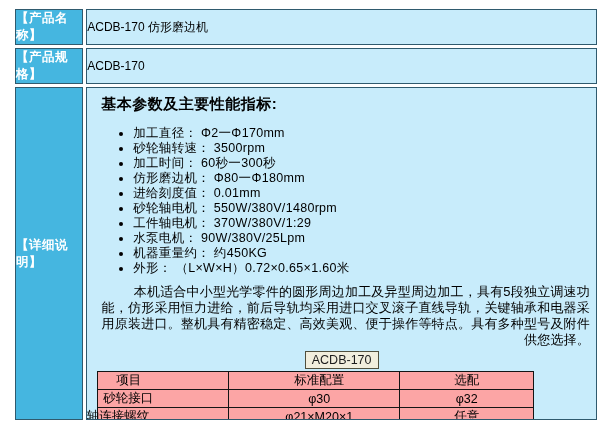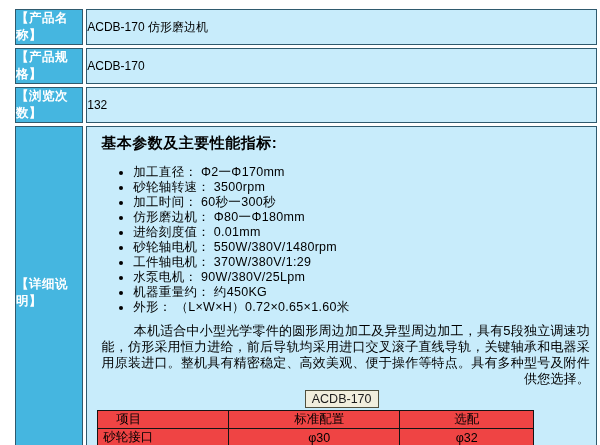--- a/index.html
+++ b/index.html
@@ -79,21 +79,21 @@
     color:#1c1c1c;
   }
   table.spec {
     margin:2px 0 0 10px;
     border-collapse:collapse;
     table-layout:fixed;
     width:436px;
   }
   table.spec td, table.spec th {
     border:1px solid #141414;
-    background:#ef4444;
+    background:#fca5a5;
     font-size:12.5px;
     font-weight:normal;
     height:15px;
     padding:0;
     text-align:center;
     white-space:nowrap;
     overflow:visible;
   }
   table.spec .c0 { width:131px; text-align:left; }
   table.spec .c1 { width:171px;padding-left:10px; }
@@ -107,24 +107,20 @@
 
 <table class="outer">
   <tbody>
       <tr>
     <td class="lbl">【产品名称】</td>
     <td class="val">ACDB-170 仿形磨边机</td>
   </tr>
   <tr>
     <td class="lbl">【产品规格】</td>
     <td class="val">ACDB-170</td>
-  </tr>
-  <tr>
-    <td class="lbl">【浏览次数】</td>
-    <td class="val">132</td>
   </tr>
   <tr>
     <td class="lbl detail-lbl">【详细说明】</td>
     <td class="val detail-val">
       <div class="detail-body">
         <div class="detail-title">基本参数及主要性能指标:</div>
         <ul class="bullets">
           <li>加工直径： Φ2一Φ170mm</li>
           <li>砂轮轴转速： 3500rpm</li>
           <li>加工时间： 60秒一300秒</li>

